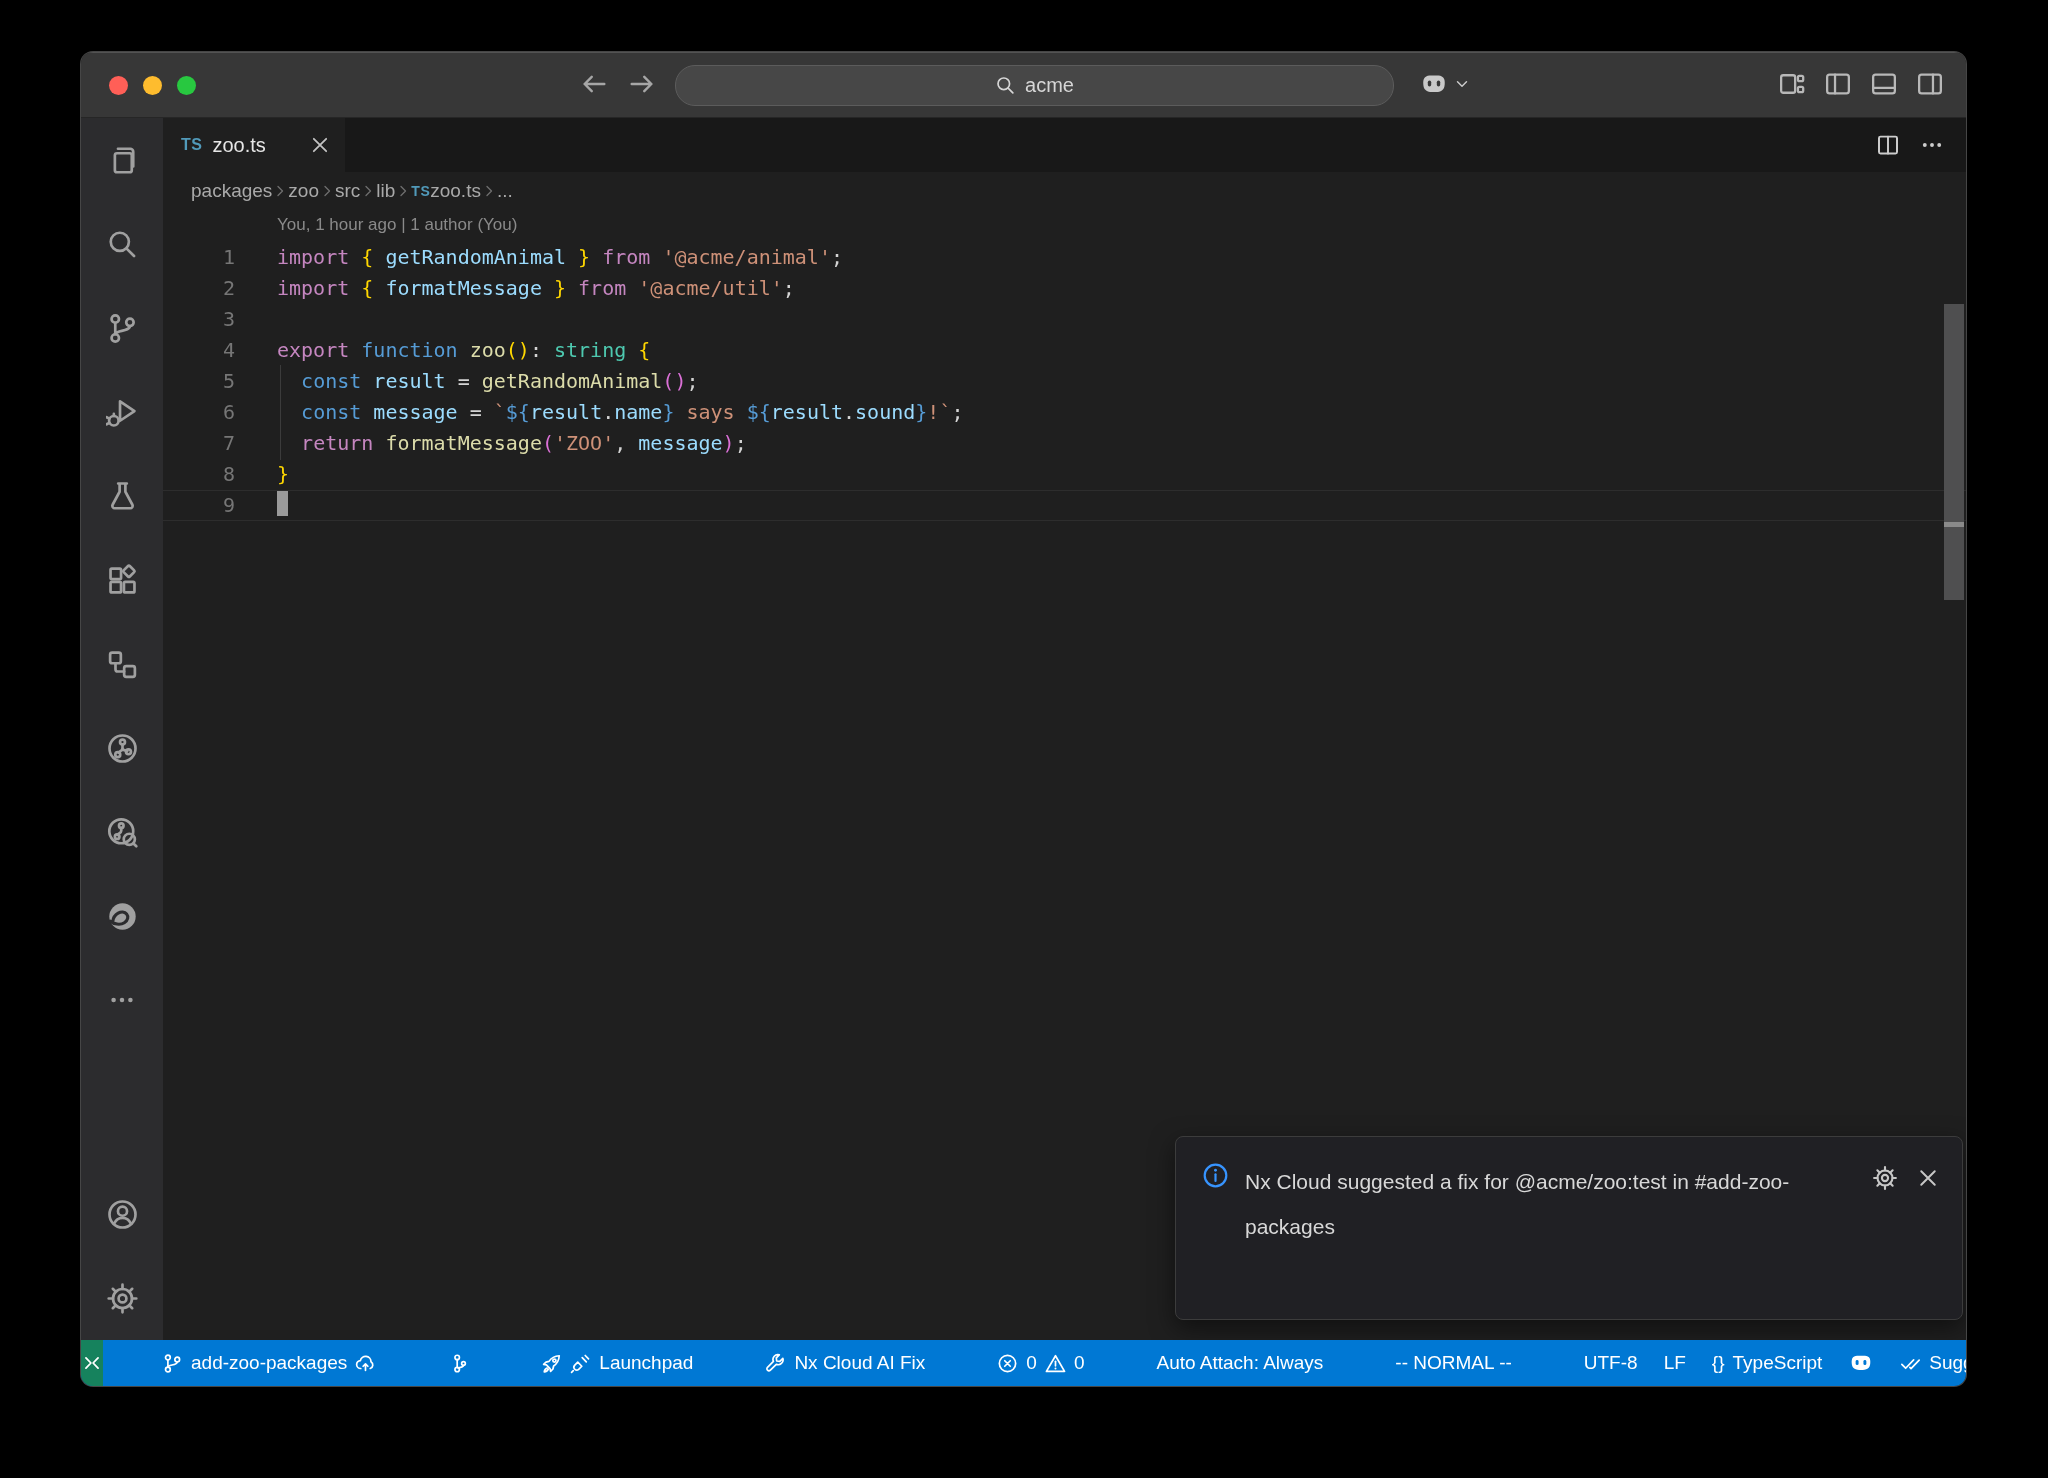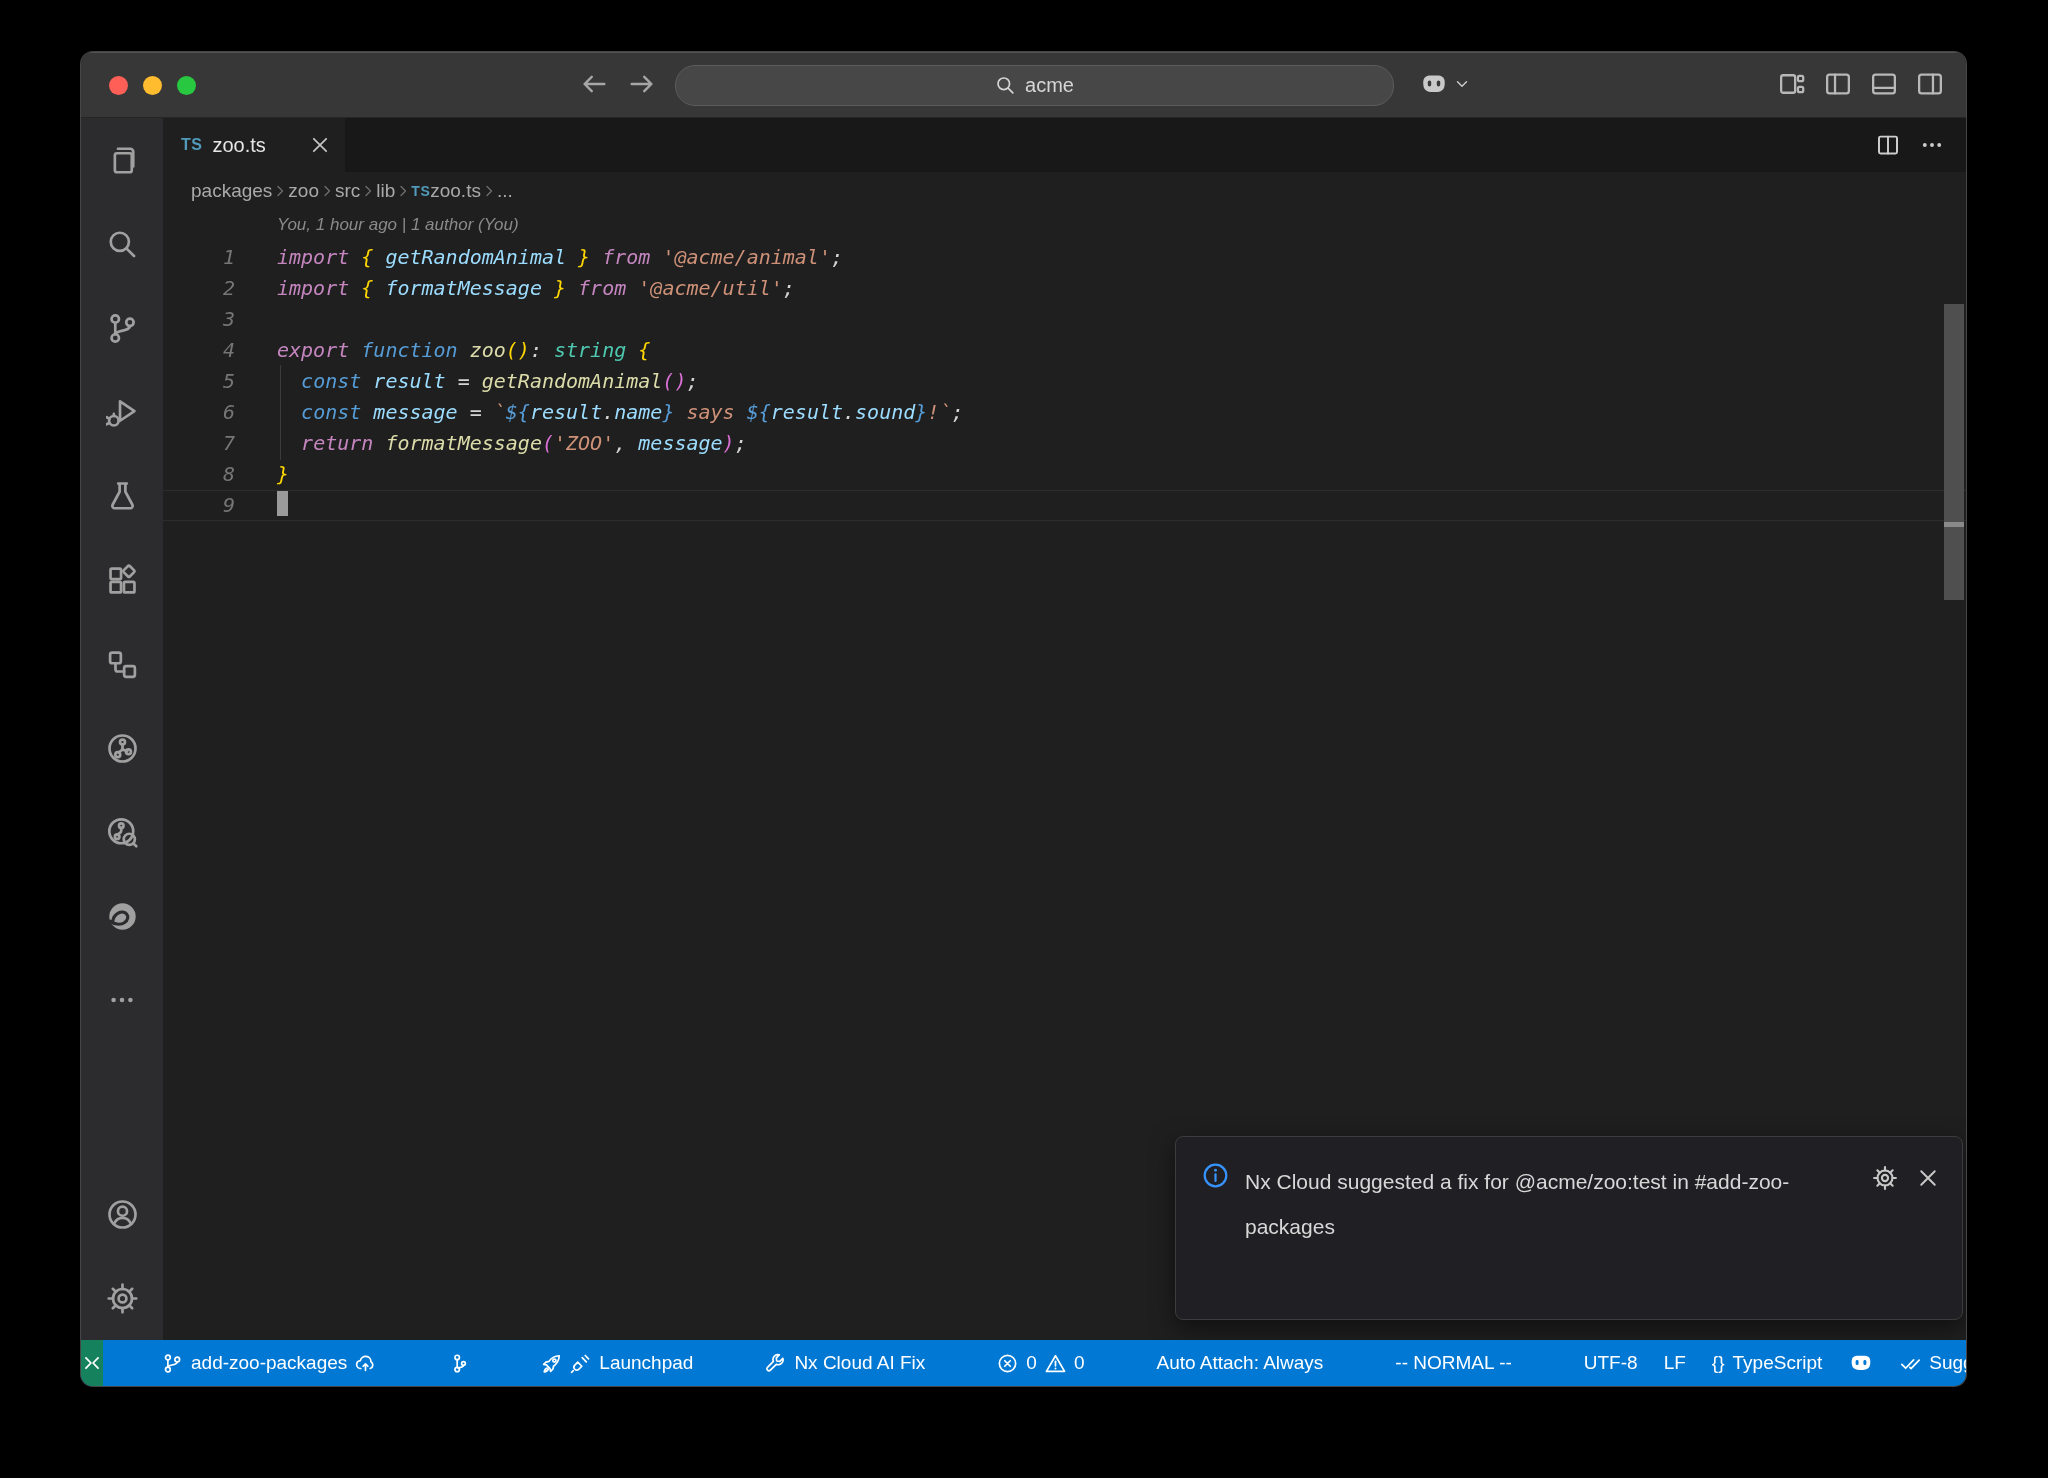--- a/index.html
+++ b/index.html
@@ -47,21 +47,21 @@
   .tab-actions .icon { width:24px; height:24px; }
 
   .breadcrumbs { height:38px; display:flex; align-items:center; padding-left:28px;
     color:#a9a9a9; font-size:19px; }
   .breadcrumbs .icon { width:16px; height:16px; color:#6e6e6e; }
   .breadcrumbs .ts-badge { font-size:14px; }
   .crumb { white-space:nowrap; }
 
   
   .code-area { position:relative; flex:1; font-family:"DejaVu Sans Mono", monospace;
-    font-size:20px; line-height:31px;font-style:italic; }
+    font-size:20px; line-height:31px; }
   .blame { height:32px; line-height:30px; padding-left:114px; color:#8a8a8a;
     font-family:"Liberation Sans", sans-serif; font-size:17px; }
   .code-line { display:flex; height:31px; white-space:pre; }
   .code-line.current { box-shadow: inset 0 1px 0 #2d2d2d, inset 0 -1px 0 #2d2d2d; }
   .gutter { width:72px; text-align:right; color:#767676; flex:none; }
   .content { margin-left:42px; position:relative; }
   .indent-guide { position:absolute; left:3px; top:-1px; bottom:-1px; width:1px; background:#3b3b3b; }
   .tk-kw{color:#C586C0} .tk-kw2{color:#569CD6} .tk-fn{color:#DCDCAA} .tk-var{color:#9CDCFE}
   .tk-str{color:#CE9178} .tk-type{color:#4EC9B0} .tk-b1{color:#FFD700} .tk-b2{color:#DA70D6}
   .tk-pl{color:#D4D4D4} .tk-tpl{color:#569CD6}

